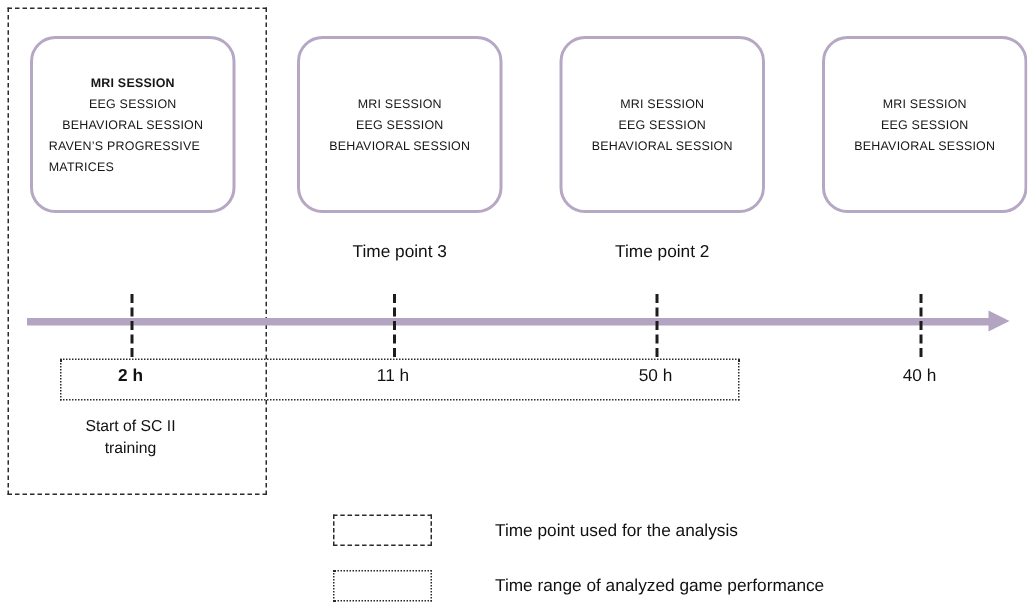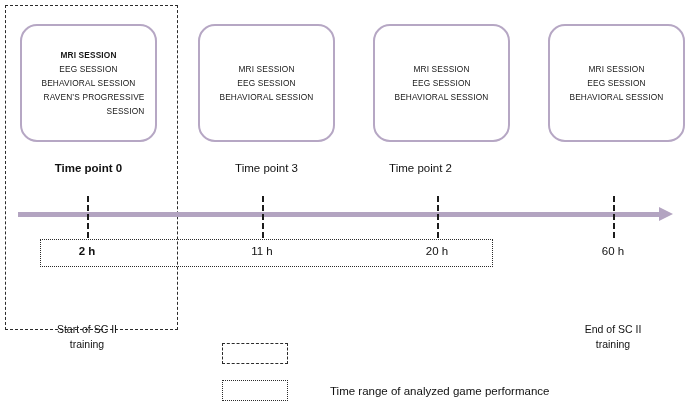--- a/index.html
+++ b/index.html
@@ -43,21 +43,21 @@
     background: #ffffff;
     display: flex;
     flex-direction: column;
     align-items: center;
     justify-content: center;
   }
   .session-line {
     font-size: 8.3px;
     line-height: 14px;
     letter-spacing: 0.15px;
-    text-align: right;
+    text-align: left;
     white-space: nowrap;
     color: #161616;
   }
   .session-line.em {
     font-weight: bold;
   }
   .session-line.wrap {
     white-space: normal;
     width: 112px;
   }
@@ -126,21 +126,20 @@
 
   
   .note {
     position: absolute;
     top: 277px;
     width: 90px;
     text-align: center;
     font-size: 10.5px;
     line-height: 15px;
     color: #111111;
-    margin-top: 45px;
   }
 
   
   .legend-row {
     position: absolute;
     left: 222px;
     display: flex;
     align-items: center;
   }
   .legend-row.first { top: 343px; }
@@ -164,64 +163,63 @@
 <body>
 
 <div id="figure">
 
   <div class="analysis-region"></div>
 
   <div class="session-card" style="left:20px;">
     <div class="session-line em">MRI SESSION</div>
     <div class="session-line">EEG SESSION</div>
     <div class="session-line">BEHAVIORAL SESSION</div>
-    <div class="session-line wrap">RAVEN’S PROGRESSIVE SESSION</div>
+    <div class="session-line wrap">RAVEN’S PROGRESSIVE MATRICES</div>
   </div>
 
   <div class="session-card" style="left:198px;">
     <div class="session-line">MRI SESSION</div>
     <div class="session-line">EEG SESSION</div>
     <div class="session-line">BEHAVIORAL SESSION</div>
   </div>
 
   <div class="session-card" style="left:373px;">
     <div class="session-line">MRI SESSION</div>
     <div class="session-line">EEG SESSION</div>
     <div class="session-line">BEHAVIORAL SESSION</div>
   </div>
 
   <div class="session-card" style="left:548px;">
     <div class="session-line">MRI SESSION</div>
     <div class="session-line">EEG SESSION</div>
     <div class="session-line">BEHAVIORAL SESSION</div>
   </div>
 
-  <div class="tp-label em" style="left:20px;">Time point 0</div>
   <div class="tp-label" style="left:198px;">Time point 3</div>
-  <div class="tp-label" style="left:352px;">Time point 2</div>
+  <div class="tp-label" style="left:373px;">Time point 2</div>
 
   <div class="axis-line"></div>
   <div class="axis-arrow"></div>
 
   <div class="tick" style="left:87px;"></div>
   <div class="tick" style="left:262px;"></div>
   <div class="tick" style="left:437px;"></div>
   <div class="tick" style="left:613px;"></div>
 
   <div class="range-box"></div>
 
   <div class="hour em" style="left:52px;">2 h</div>
   <div class="hour" style="left:227px;">11 h</div>
-  <div class="hour" style="left:402px;">20 h</div>
-  <div class="hour" style="left:578px;">60 h</div>
+  <div class="hour" style="left:402px;">50 h</div>
+  <div class="hour" style="left:578px;">40 h</div>
 
   <div class="note" style="left:42px;">Start of SC II training</div>
-  <div class="note" style="left:568px;">End of SC II training</div>
 
   <div class="legend-row first">
     <div class="legend-swatch dashed"></div>
+    <div class="legend-text">Time point used for the analysis</div>
   </div>
   <div class="legend-row second">
     <div class="legend-swatch dotted"></div>
     <div class="legend-text">Time range of analyzed game performance</div>
   </div>
 
 </div>
 
 </body></html>

